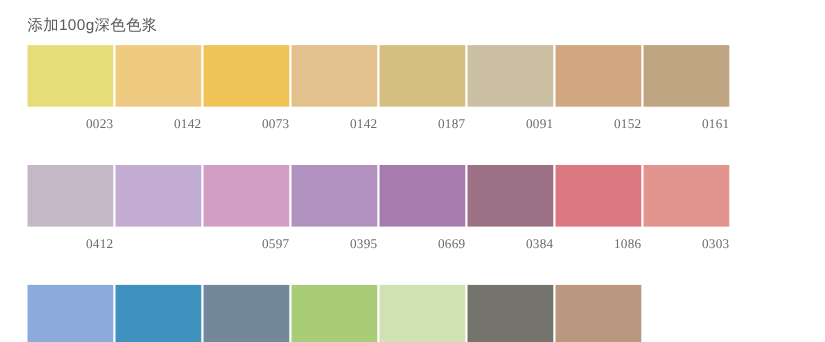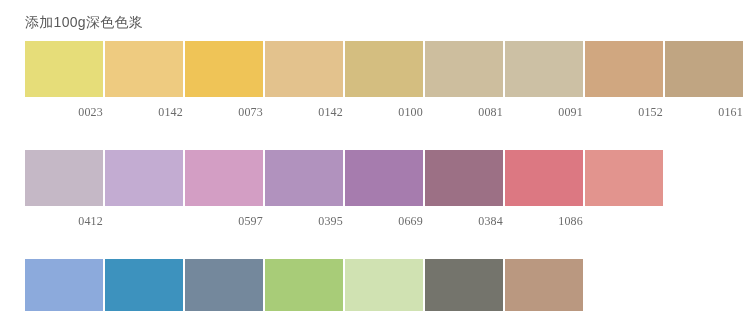--- a/index.html
+++ b/index.html
@@ -82,25 +82,21 @@
         <div class="swatch-cell">
           <div class="swatch-chip" style="background-color: rgb(239, 196, 87);"></div>
           <div class="swatch-code">0073</div>
         </div>
         <div class="swatch-cell">
           <div class="swatch-chip" style="background-color: rgb(227, 194, 141);"></div>
           <div class="swatch-code">0142</div>
         </div>
         <div class="swatch-cell">
           <div class="swatch-chip" style="background-color: rgb(212, 190, 128);"></div>
-          <div class="swatch-code">0100</div>
-        </div>
-        <div class="swatch-cell">
-          <div class="swatch-chip" style="background-color: rgb(205, 190, 158);"></div>
-          <div class="swatch-code">0081</div>
+          <div class="swatch-code">0187</div>
         </div>
         <div class="swatch-cell">
           <div class="swatch-chip" style="background-color: rgb(204, 192, 164);"></div>
           <div class="swatch-code">0091</div>
         </div>
         <div class="swatch-cell">
           <div class="swatch-chip" style="background-color: rgb(208, 167, 128);"></div>
           <div class="swatch-code">0152</div>
         </div>
         <div class="swatch-cell">
@@ -131,20 +127,21 @@
         <div class="swatch-cell">
           <div class="swatch-chip" style="background-color: rgb(156, 112, 133);"></div>
           <div class="swatch-code">0384</div>
         </div>
         <div class="swatch-cell">
           <div class="swatch-chip" style="background-color: rgb(220, 120, 130);"></div>
           <div class="swatch-code">1086</div>
         </div>
         <div class="swatch-cell">
           <div class="swatch-chip" style="background-color: rgb(226, 148, 142);"></div>
+          <div class="swatch-code">0303</div>
         </div>
       </div>
       <div class="swatch-row">
         <div class="swatch-cell">
           <div class="swatch-chip" style="background-color: rgb(140, 170, 220);"></div>
         </div>
         <div class="swatch-cell">
           <div class="swatch-chip" style="background-color: rgb(61, 146, 190);"></div>
         </div>
         <div class="swatch-cell">

